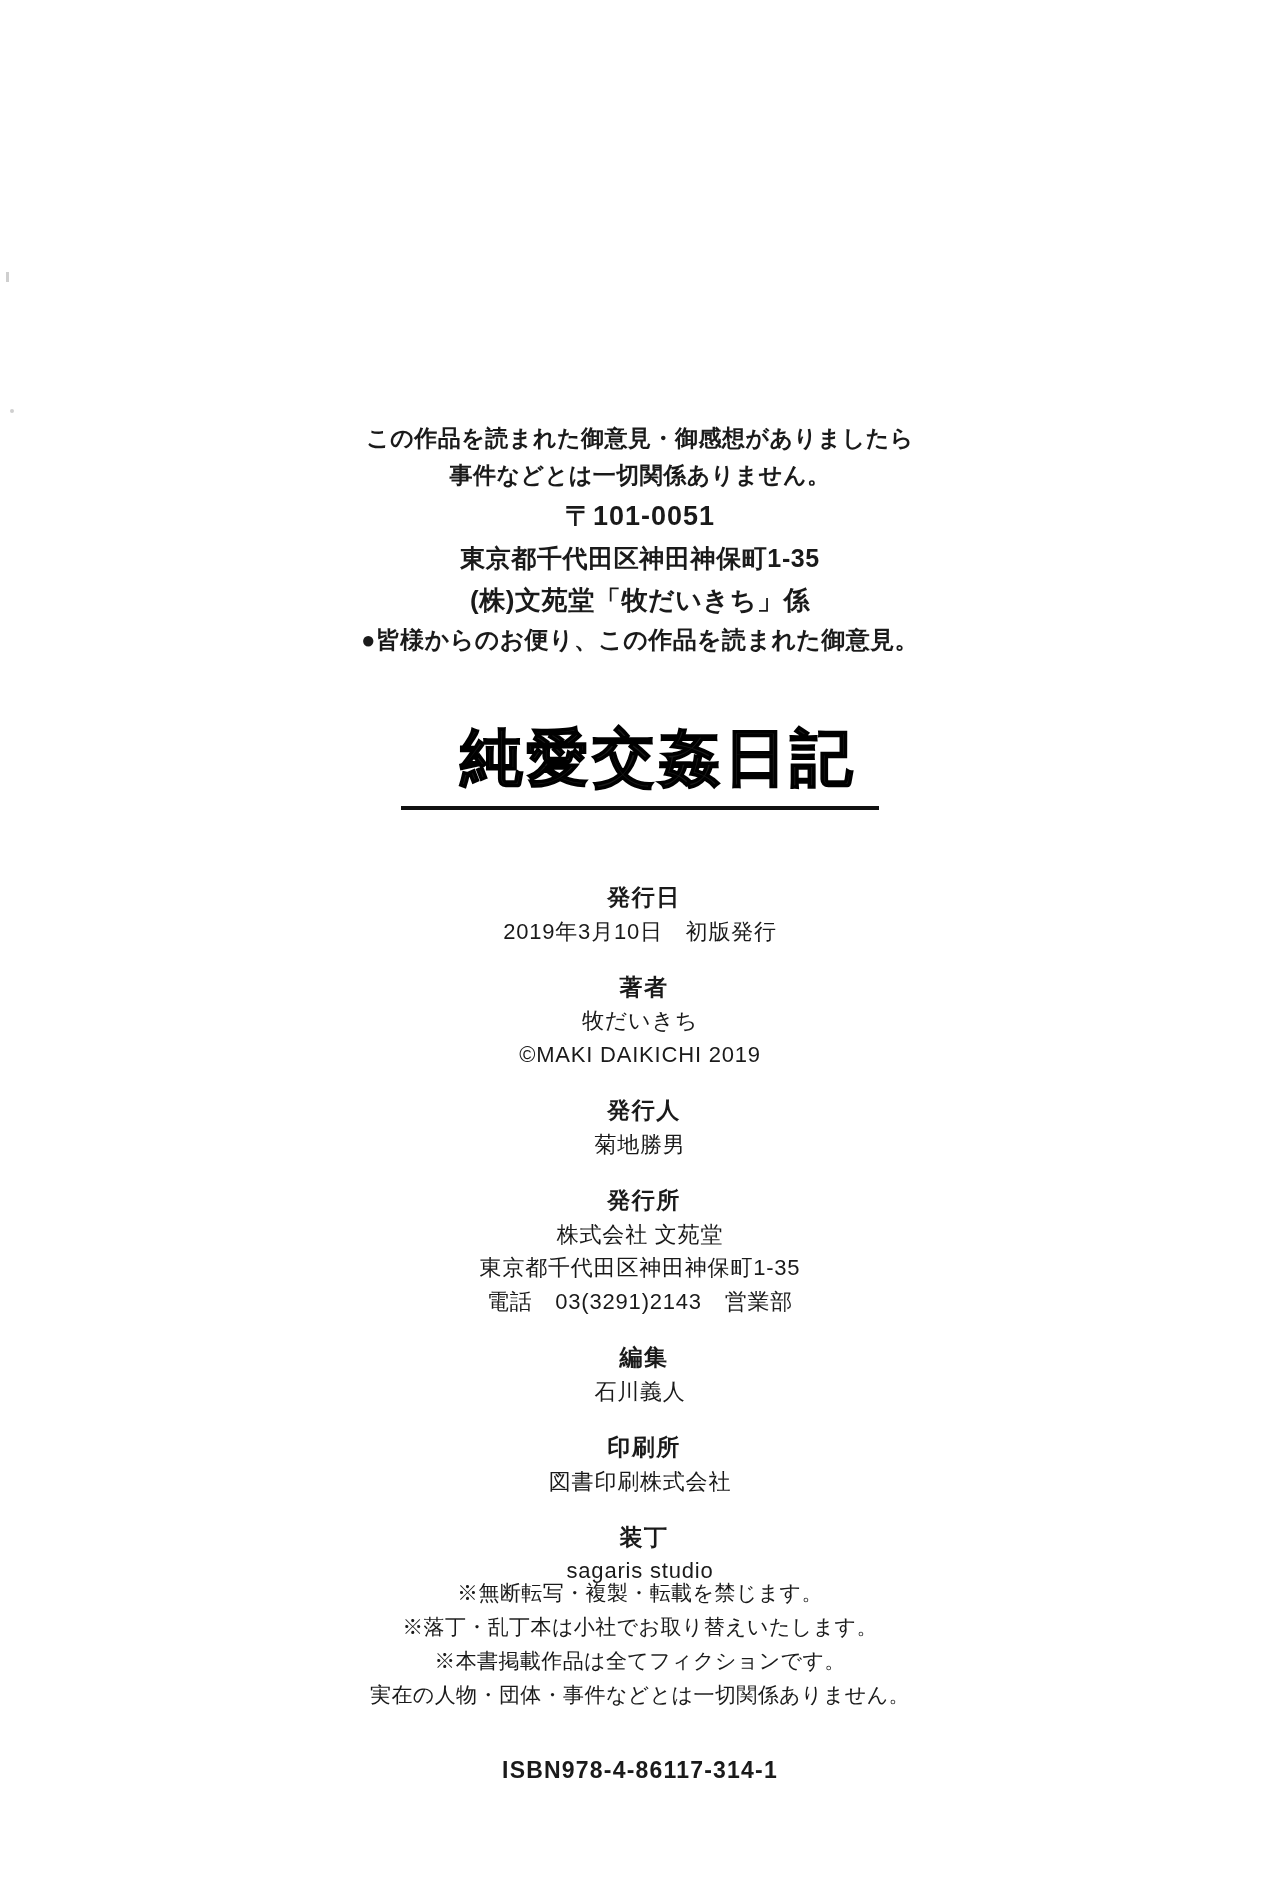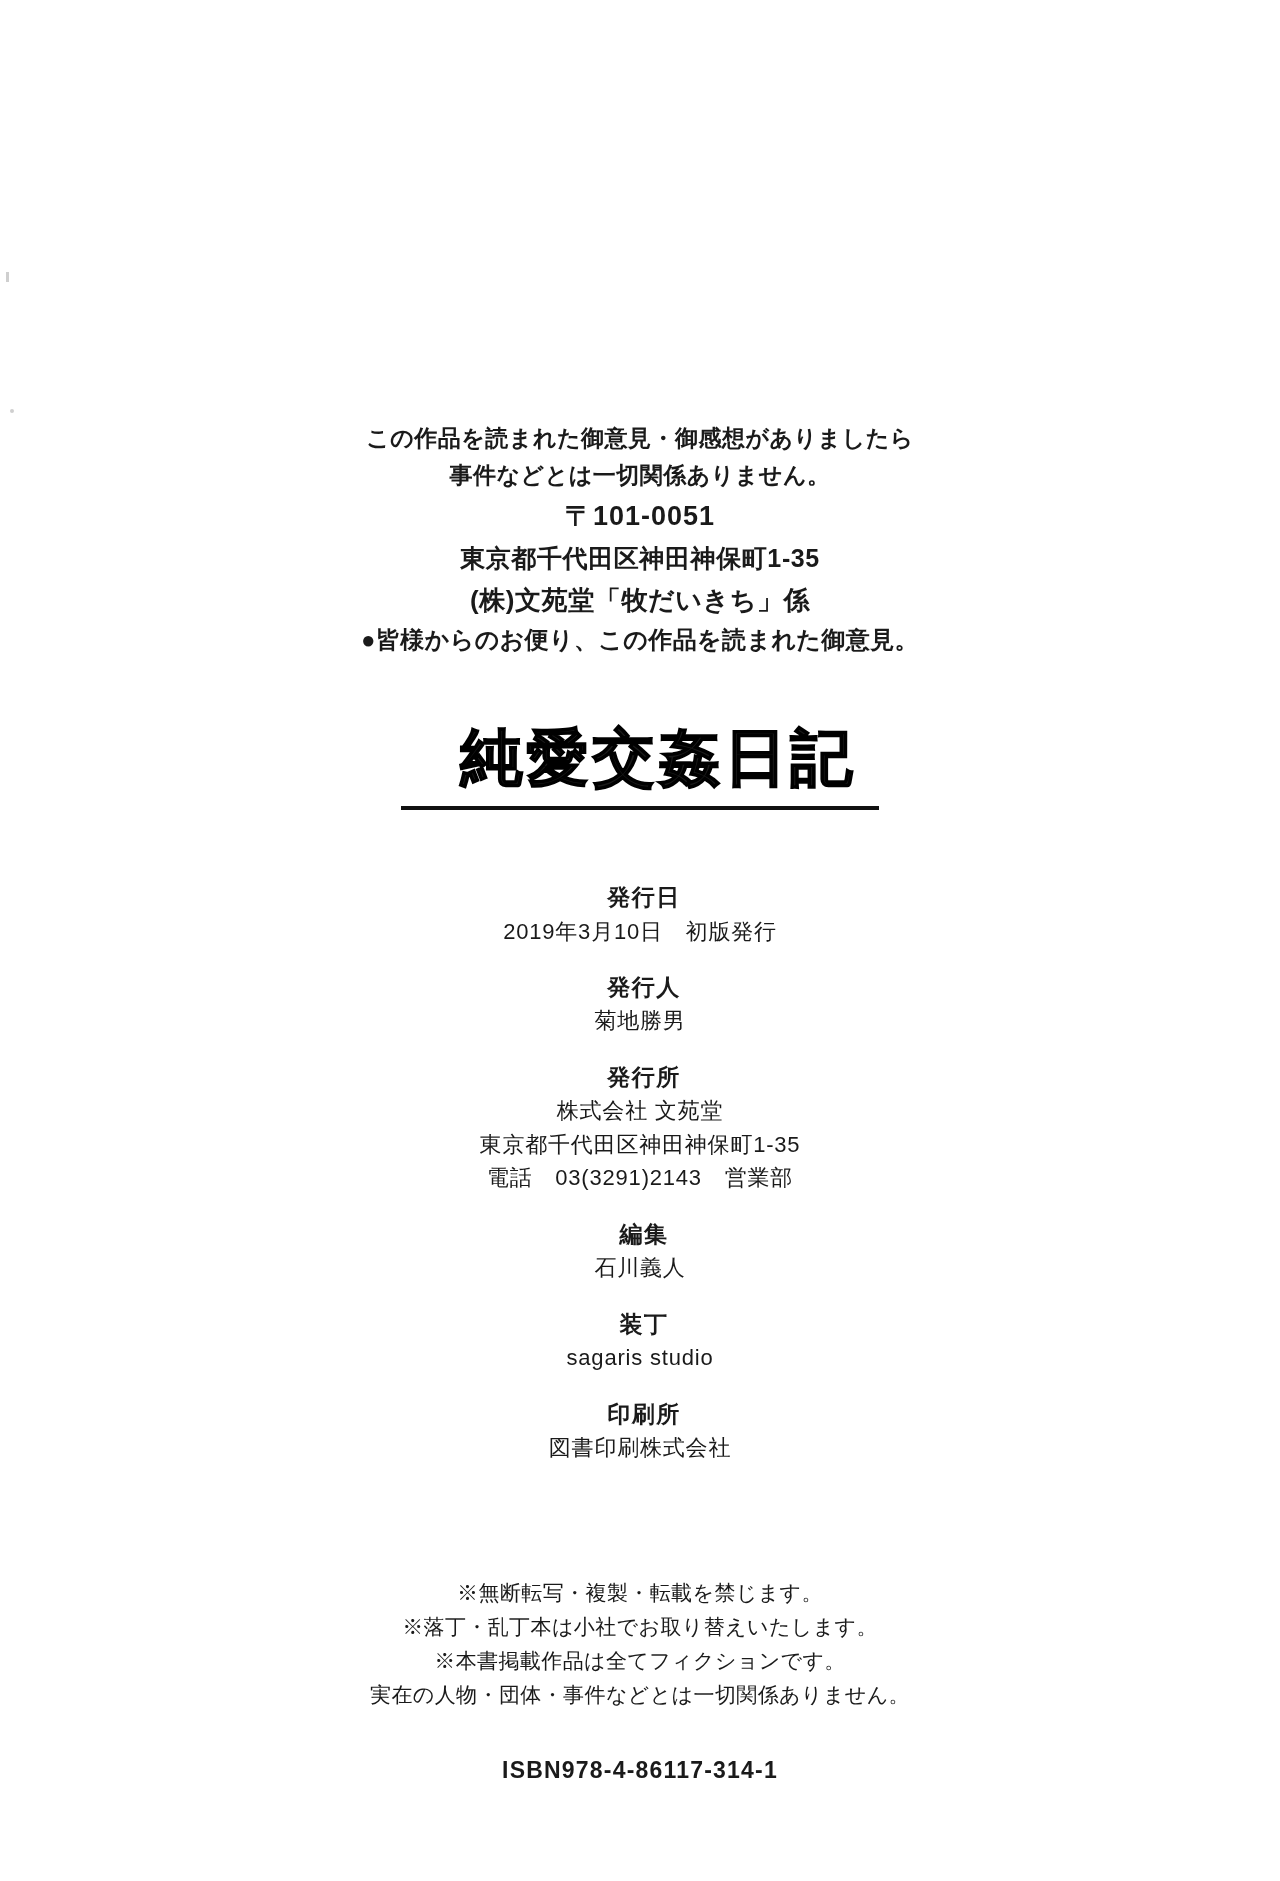--- a/index.html
+++ b/index.html
@@ -161,46 +161,51 @@
     <div class="title-rule"></div>
   </div>
 
   <div class="colophon">
 
     <div class="colo-group">
       <div class="colo-head">発行日</div>
       <div class="colo-val">2019年3月10日　初版発行</div>
     </div>
 
+    <div class="colo-group">
+      <div class="colo-head">著者</div>
+      <div class="colo-val">牧だいきち</div>
+      <div class="colo-val latin">©MAKI DAIKICHI 2019</div>
+    </div>
 
     <div class="colo-group">
       <div class="colo-head">発行人</div>
       <div class="colo-val">菊地勝男</div>
     </div>
 
     <div class="colo-group">
       <div class="colo-head">発行所</div>
       <div class="colo-val">株式会社 文苑堂</div>
       <div class="colo-val">東京都千代田区神田神保町1-35</div>
       <div class="colo-val">電話　03(3291)2143　営業部</div>
     </div>
 
     <div class="colo-group">
       <div class="colo-head">編集</div>
       <div class="colo-val">石川義人</div>
     </div>
 
     <div class="colo-group">
+      <div class="colo-head">印刷所</div>
+      <div class="colo-val">図書印刷株式会社</div>
+    </div>
+
+    <div class="colo-group">
       <div class="colo-head">装丁</div>
       <div class="colo-val latin">sagaris studio</div>
-    </div>
-
-    <div class="colo-group">
-      <div class="colo-head">印刷所</div>
-      <div class="colo-val">図書印刷株式会社</div>
     </div>
 
   </div>
 
   <div class="notices">
     <div class="notice-line">※無断転写・複製・転載を禁じます。</div>
     <div class="notice-line">※落丁・乱丁本は小社でお取り替えいたします。</div>
     <div class="notice-line">※本書掲載作品は全てフィクションです。</div>
     <div class="notice-line">実在の人物・団体・事件などとは一切関係ありません。</div>
   </div>

